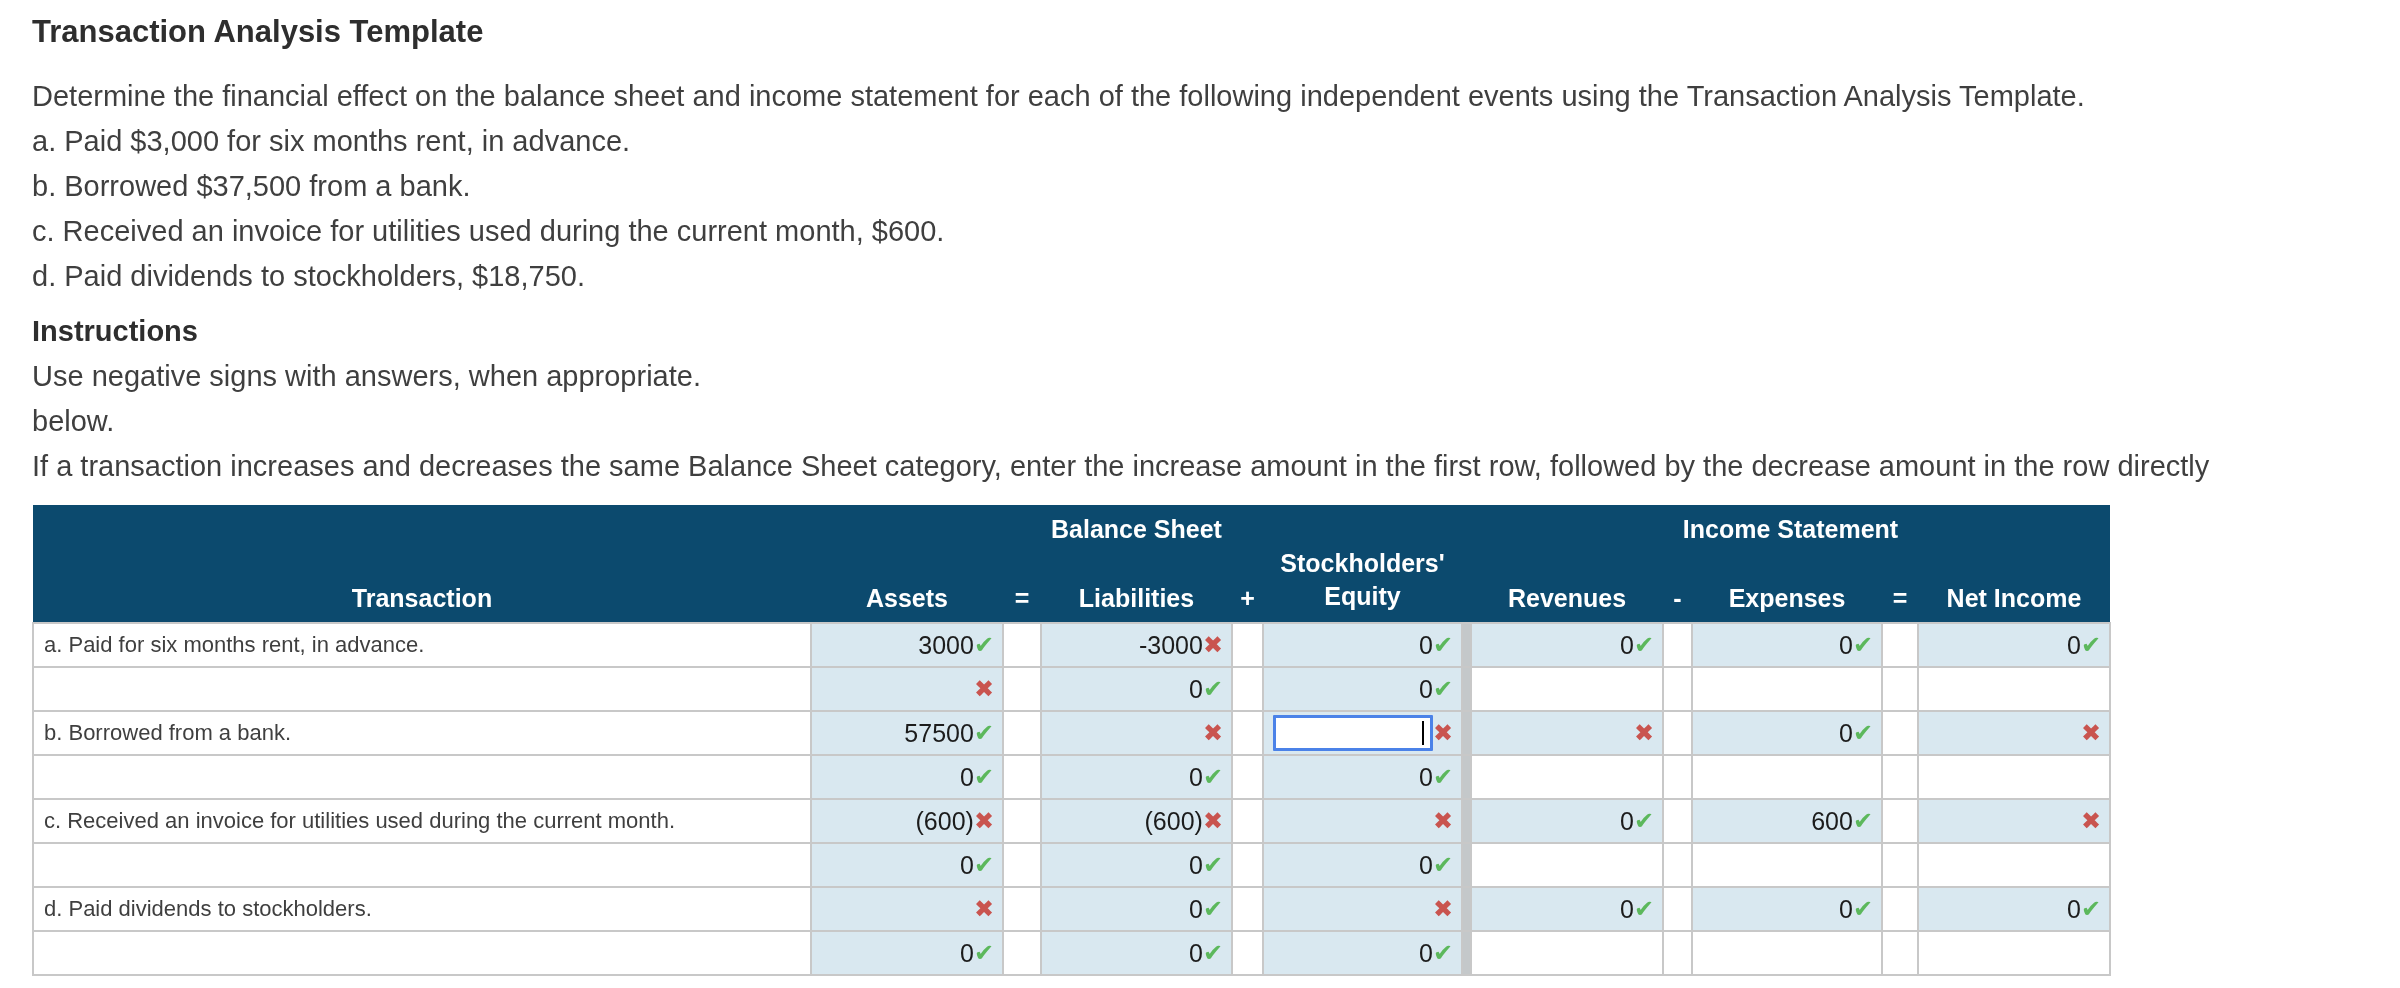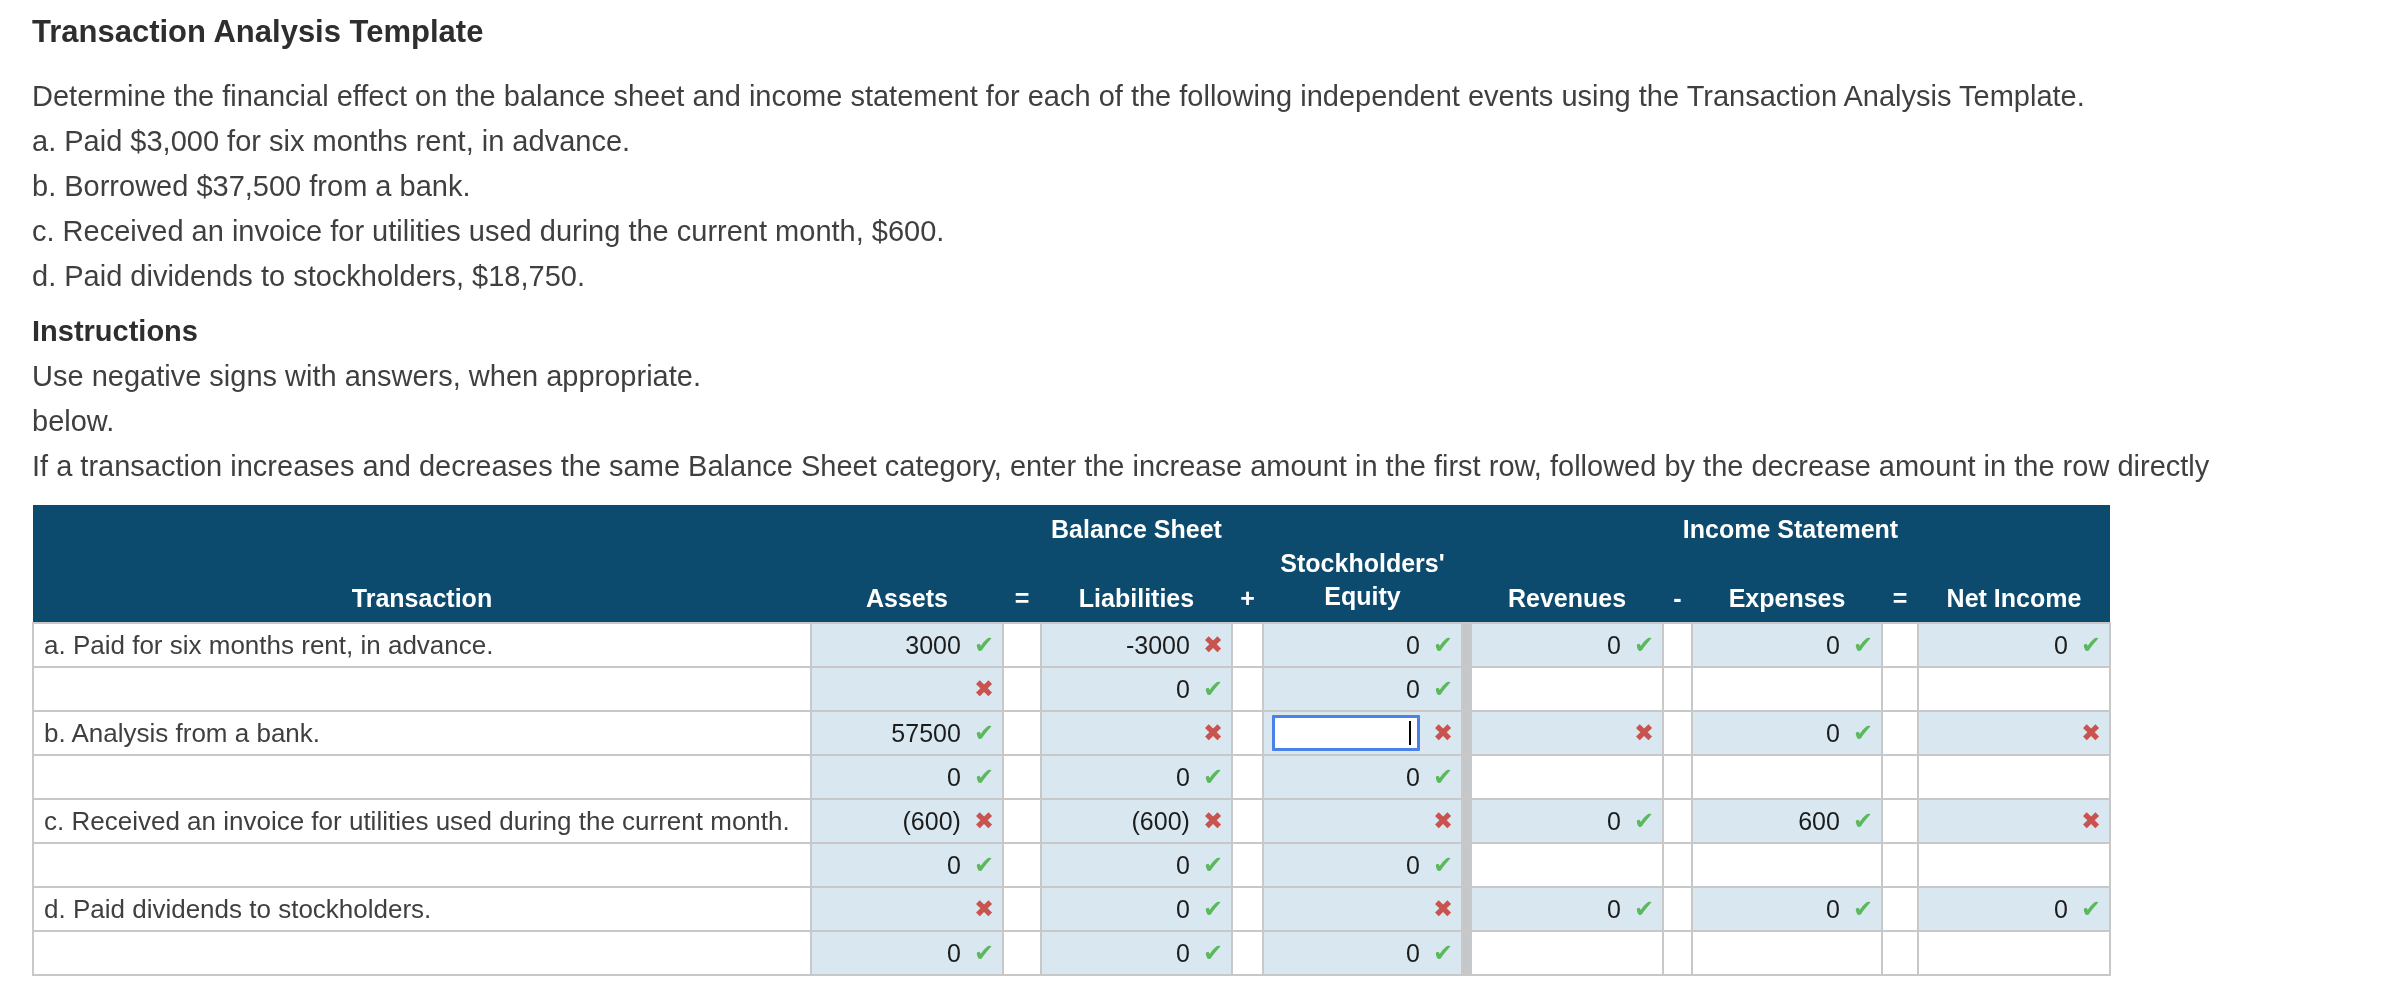--- a/index.html
+++ b/index.html
@@ -34,32 +34,32 @@
   tr.group-row th { height: 42px; vertical-align: middle; padding-top: 6px; }
   tr.col-row th { height: 74px; vertical-align: bottom; padding-bottom: 9px; }
   .two-line div { line-height: 33px; }
 
   tbody td {
     height: 44px; border: 2px solid #c8c8c8;
     font-size: 25px; color: #1c1c1c; padding: 0 8px;
     background: #ffffff;
   }
   td.label-cell {
-    text-align: left; font-size: 26px; color: #3f3f3f; padding-left: 10px;
+    text-align: left; font-size: 22px; color: #3f3f3f; padding-left: 10px;
     background: #ffffff;
   }
   td.val-cell { background: #d9e8f0; }
   td.gap-cell { background: #ffffff; }
   td.sep-cell {
     background: #c4c8ca; border-left: none; border-right: none; padding: 0;
   }
   td.blank-cell { background: #ffffff; }
 
   .cellwrap {
-    display: flex; justify-content: flex-end; align-items: center; gap: 13px;
+    display: flex; justify-content: flex-end; align-items: center; gap: 0;
     height: 100%;
   }
   .num { white-space: nowrap; }
   .mark { font-size: 24px; line-height: 1; }
   .mark.correct { color: #5cb85c; }
   .mark.incorrect { color: #c9544f; }
 
   .focus-input {
     flex: 1 1 auto; height: 36px; max-width: 160px;
     background: #ffffff; border: 3px solid #4b82e8; border-radius: 1px;
@@ -199,21 +199,21 @@
             </div>
           </td>
           <td class="sep-cell"></td>
           <td class="blank-cell"></td>
           <td class="gap-cell"></td>
           <td class="blank-cell"></td>
           <td class="gap-cell"></td>
           <td class="blank-cell"></td>
         </tr>
         <tr>
-          <td class="label-cell">b. Analysis from a bank.</td>
+          <td class="label-cell">b. Borrowed from a bank.</td>
           <td class="val-cell">
             <div class="cellwrap">
               <span class="num">57500</span>
               <span class="mark correct">✔</span>
             </div>
           </td>
           <td class="gap-cell"></td>
           <td class="val-cell">
             <div class="cellwrap">
               <span class="num"></span>

